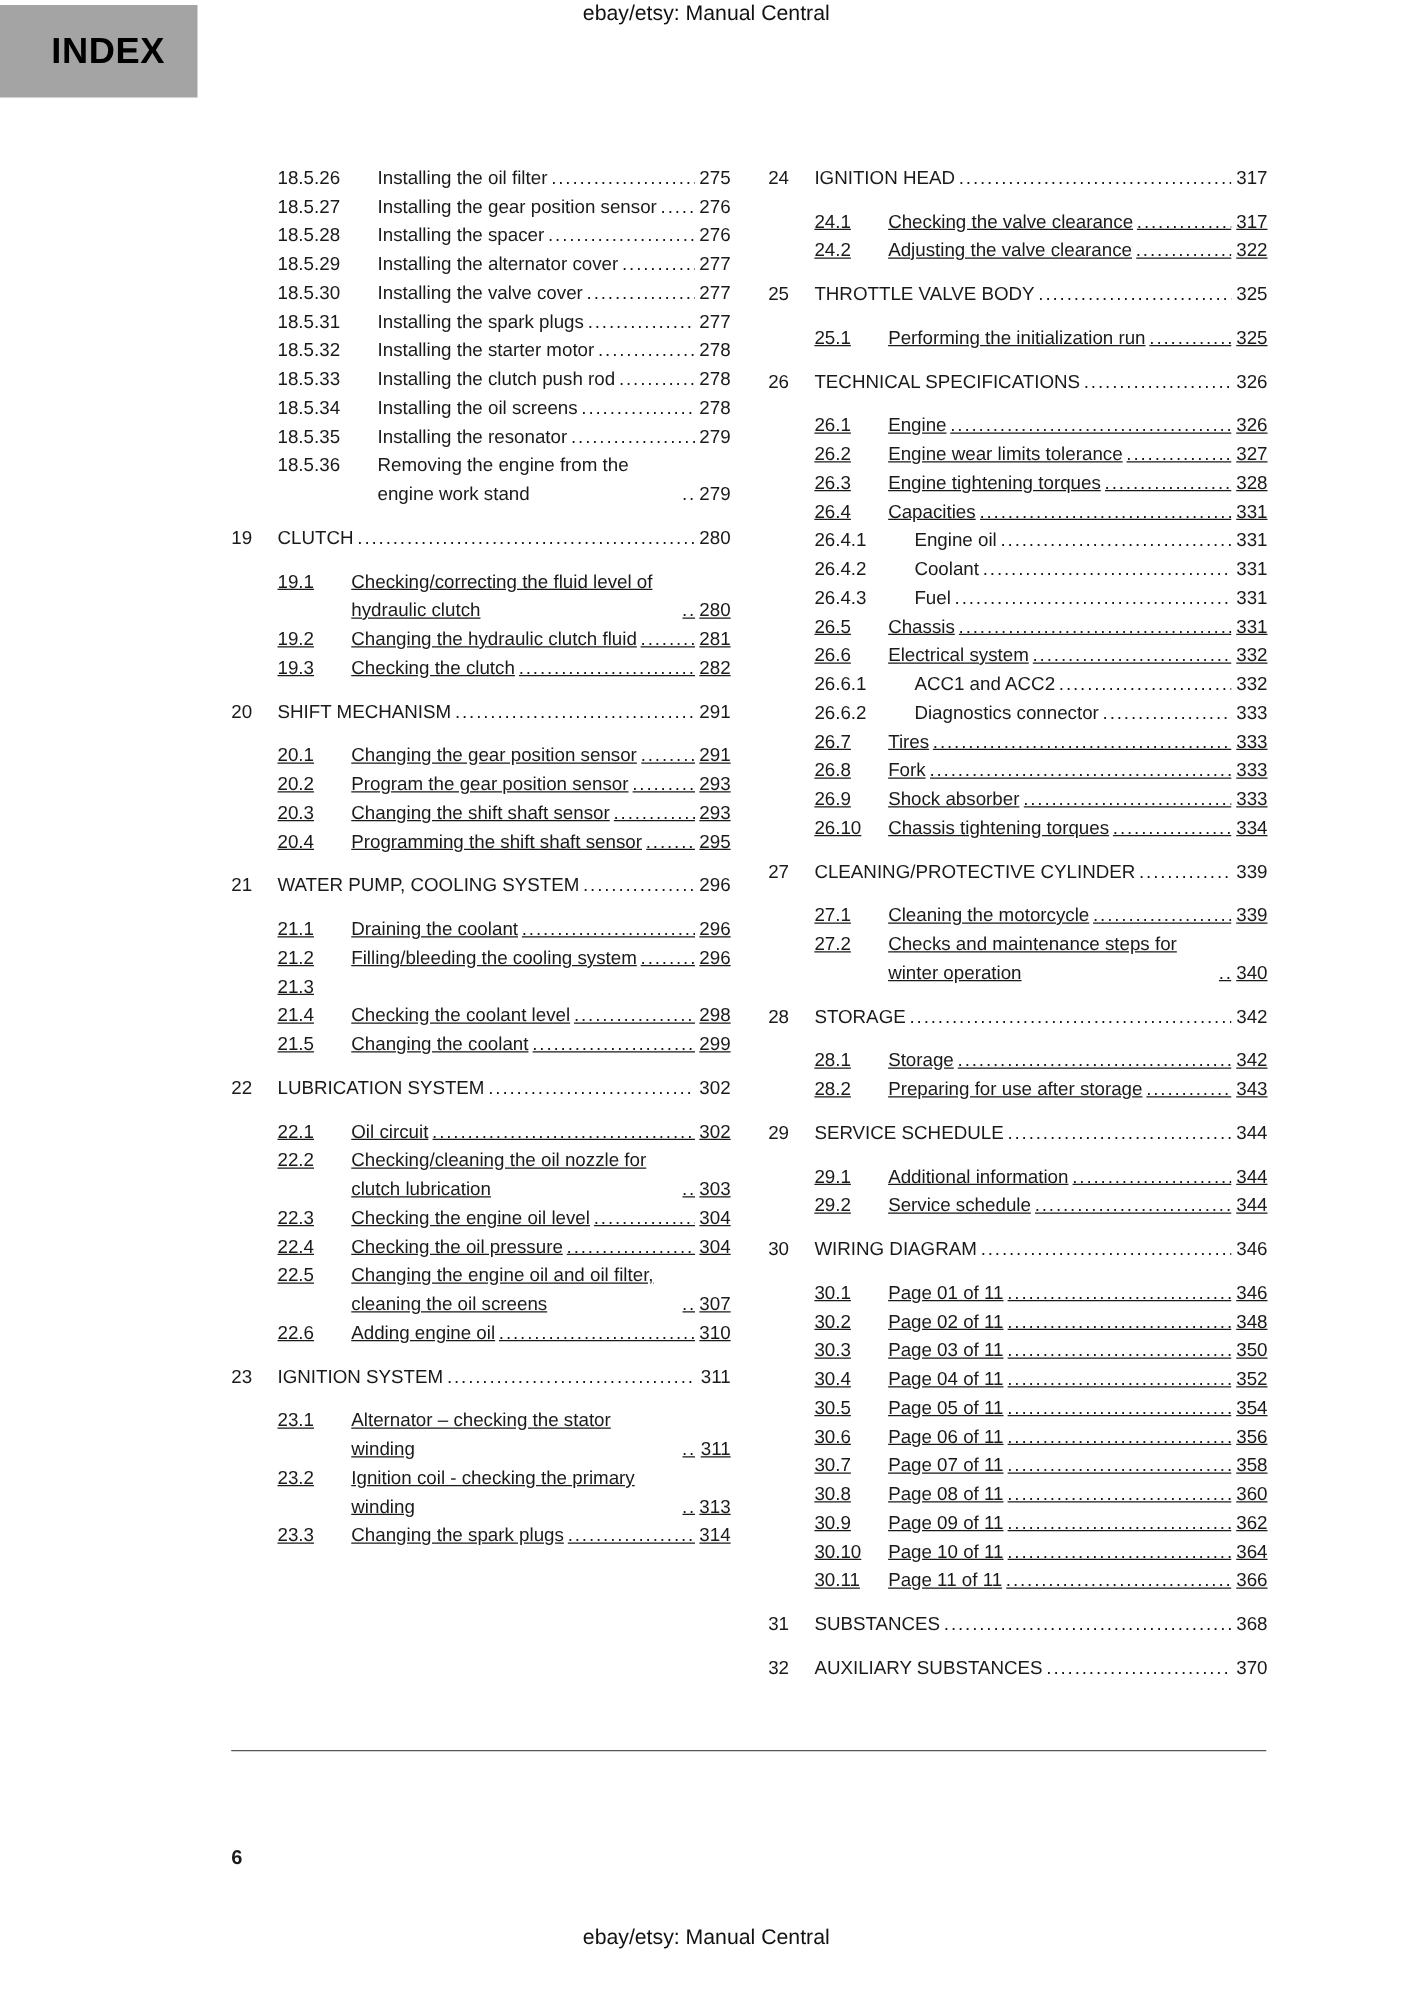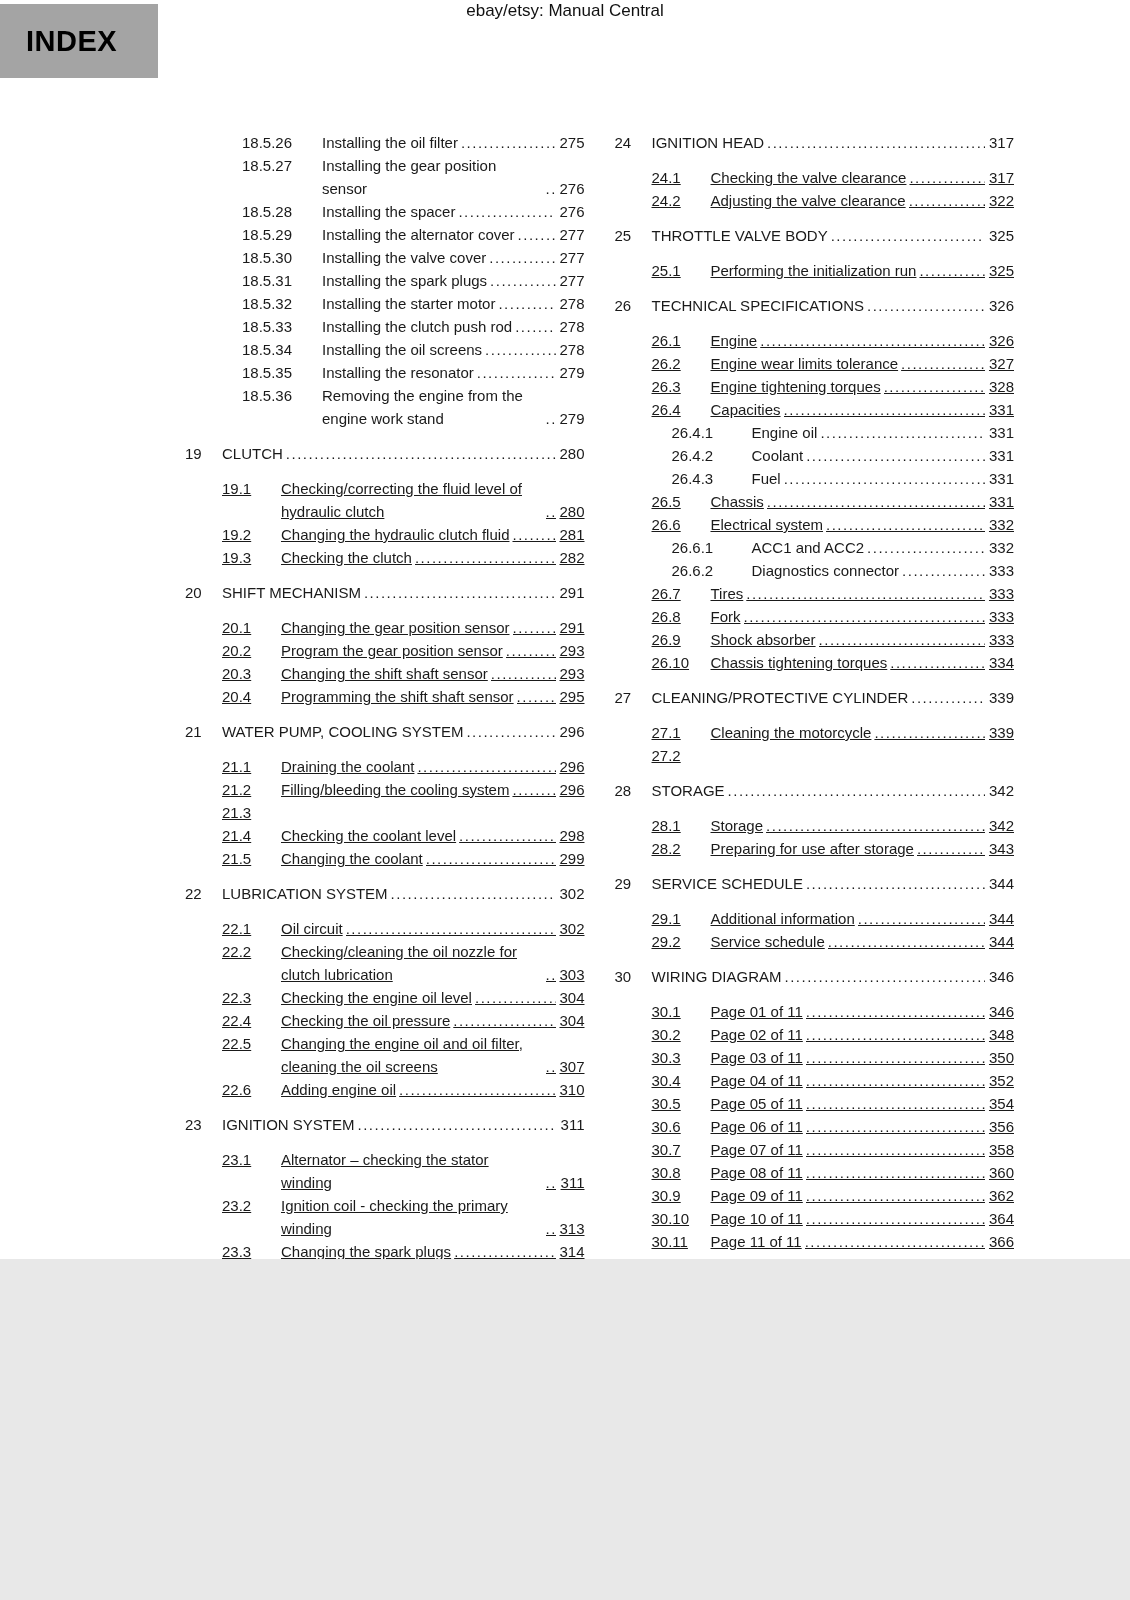--- a/index.html
+++ b/index.html
@@ -1,19 +1,19 @@
 <!DOCTYPE html>
 <html><head>
 <meta charset="utf-8">
 <style>
   html, body { margin: 0; padding: 0; background: #e8e8e8; }
   .page {
     position: relative;
     width: 1130px;
-    height: 1259px;
+    height: 1600px;
     background: #ffffff;
     margin: 0 auto;
     font-family: "Liberation Sans", sans-serif;
     color: #1a1a1a;
     overflow: hidden;
   }
   .top-title {
     position: absolute;
     top: 1px; left: 0; right: 0;
     text-align: center;
@@ -25,21 +25,21 @@
     left: 0; top: 4px;
     width: 158px; height: 74px;
     background: #a4a4a4;
     display: flex;
     align-items: center;
   }
   .index-box span {
     font-size: 29px;
     font-weight: bold;
     color: #000;
-    padding-left: 26px;
+    padding-left: 41px;
     letter-spacing: 0.5px;
   }
   .toc {
     position: absolute;
     left: 185px; top: 131px;
     width: 829px;
     display: flex;
     gap: 30px;
   }
   .col { flex: 1; min-width: 0; }
@@ -47,21 +47,21 @@
     display: flex;
     font-size: 15px;
     line-height: 23px;
   }
   .entry .num { flex-shrink: 0; }
   .lv1 { margin-top: 12px; margin-bottom: 12px; }
   .lv1 .num { width: 37px; }
   .lv2 { padding-left: 37px; text-decoration: underline; }
   .lv2 .num { width: 59px; }
   .lv3 { padding-left: 37px; }
-  .lv3 .num { width: 80px; margin-left: 20px; }
+  .lv3 .num { width: 80px; }
   .col > .entry:first-child { margin-top: 0; }
   .body {
     flex: 1;
     min-width: 0;
     display: flex;
     align-items: flex-end;
   }
   .title { flex: 0 1 auto; }
   .dots {
     flex: 1 1 10px;
@@ -587,20 +587,25 @@
         <div class="entry lv2">
           <span class="num">27.1</span>
           <span class="body">
             <span class="title">Cleaning the motorcycle</span>
             <span class="dots"></span>
             <span class="pagenum">339</span>
           </span>
         </div>
         <div class="entry lv2">
           <span class="num">27.2</span>
+          <span class="body">
+            <span class="title">Checks and maintenance steps for winter operation</span>
+            <span class="dots"></span>
+            <span class="pagenum">340</span>
+          </span>
         </div>
         <div class="entry lv1">
           <span class="num">28</span>
           <span class="body">
             <span class="title">STORAGE</span>
             <span class="dots"></span>
             <span class="pagenum">342</span>
           </span>
         </div>
         <div class="entry lv2">

